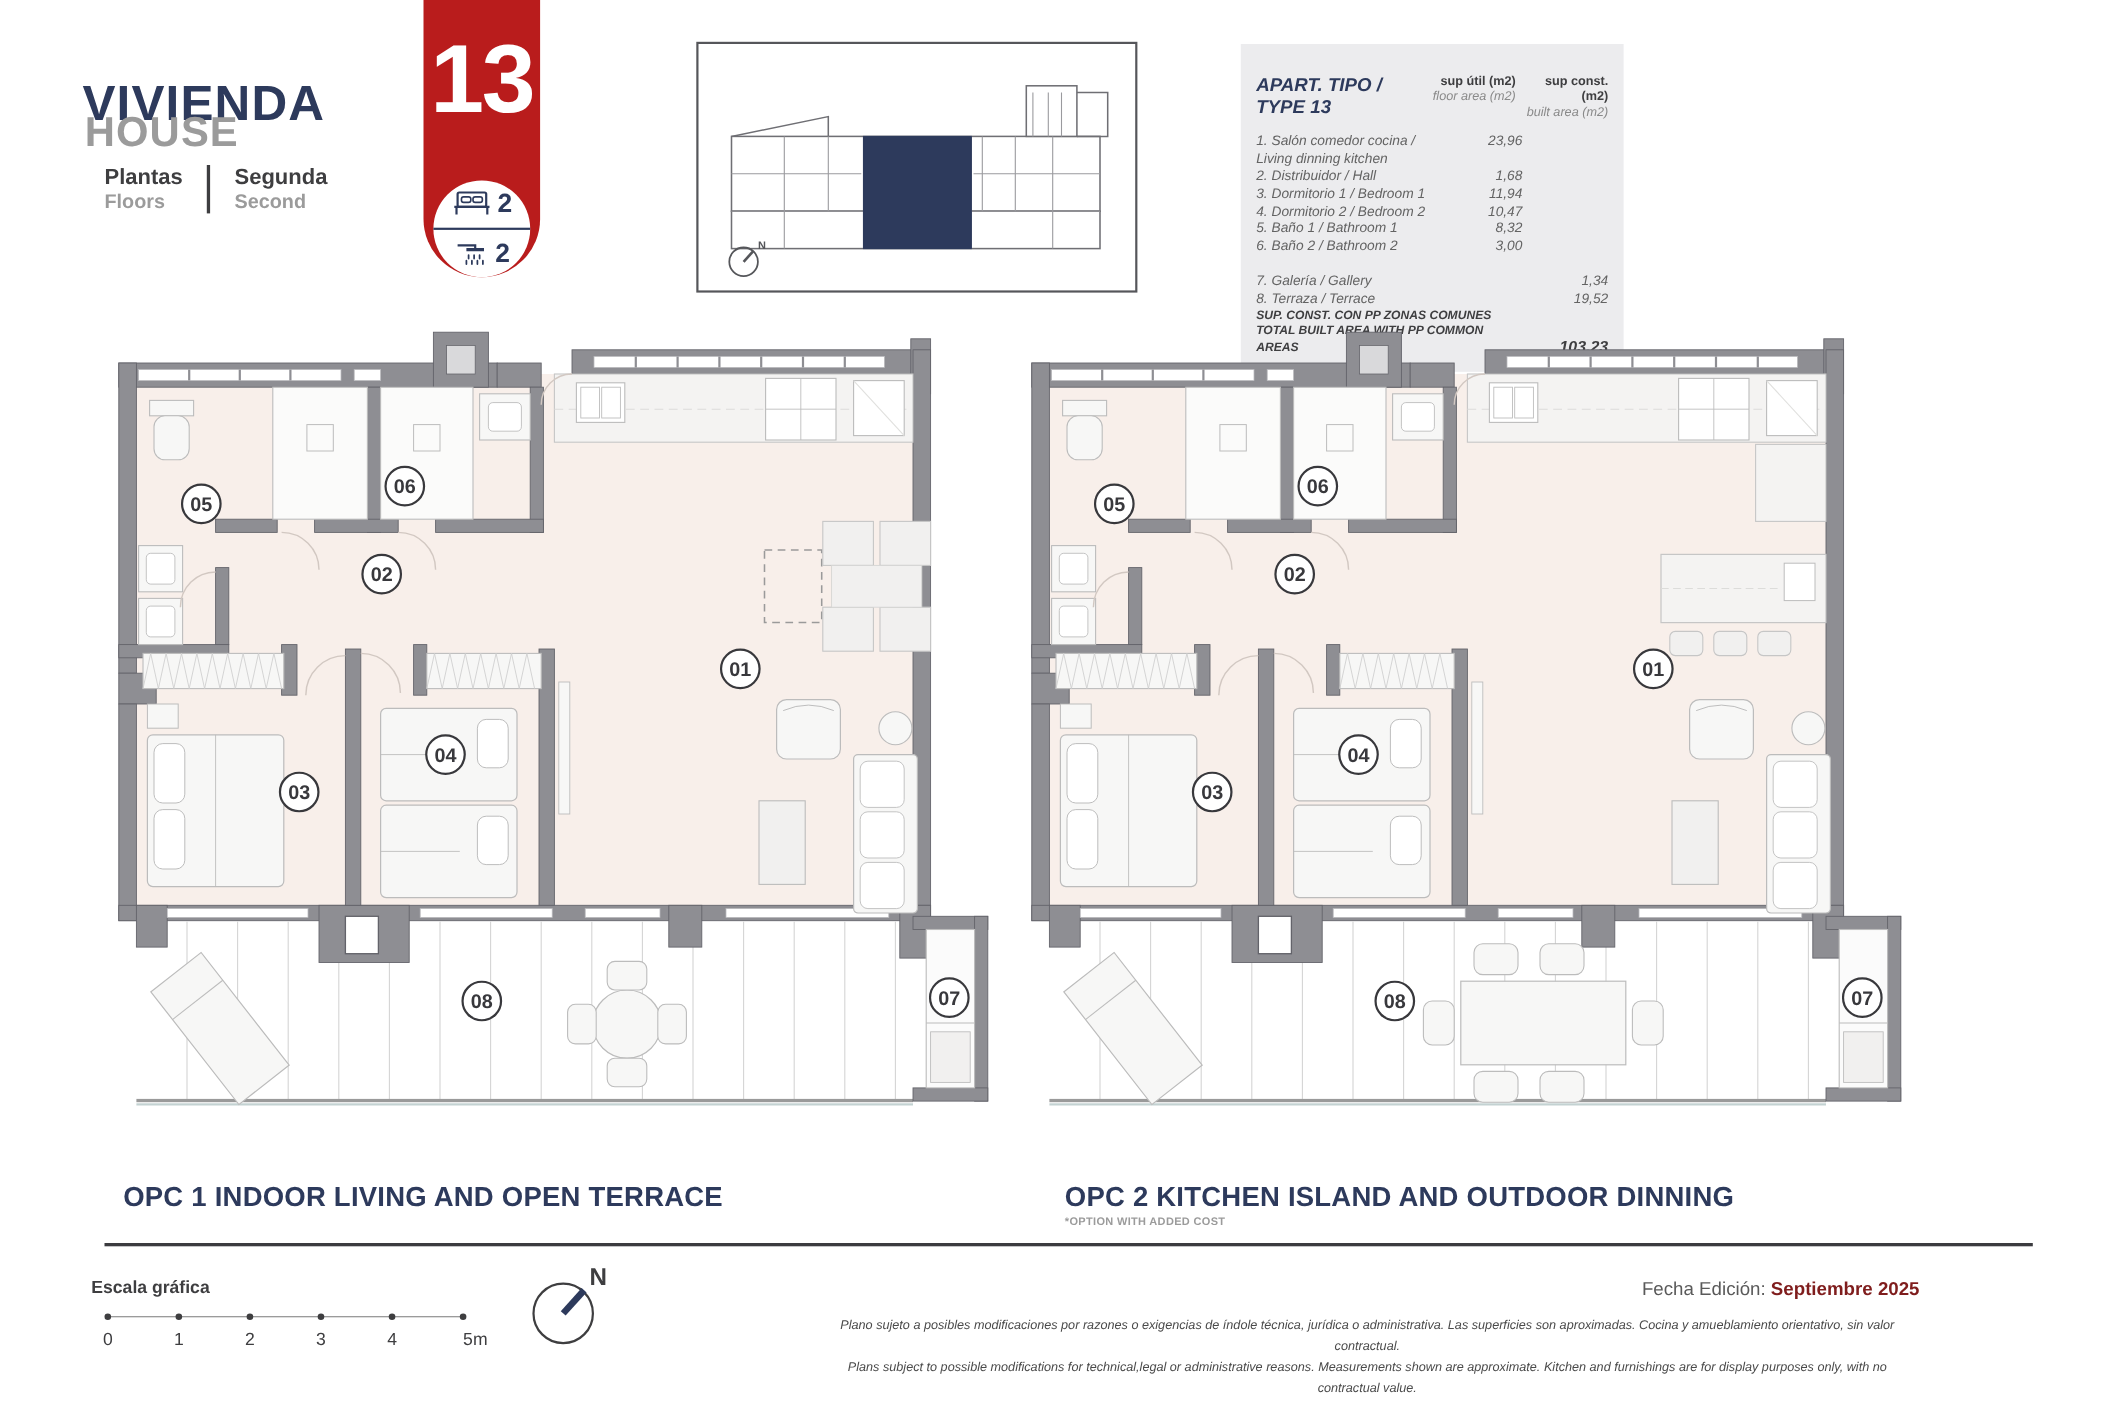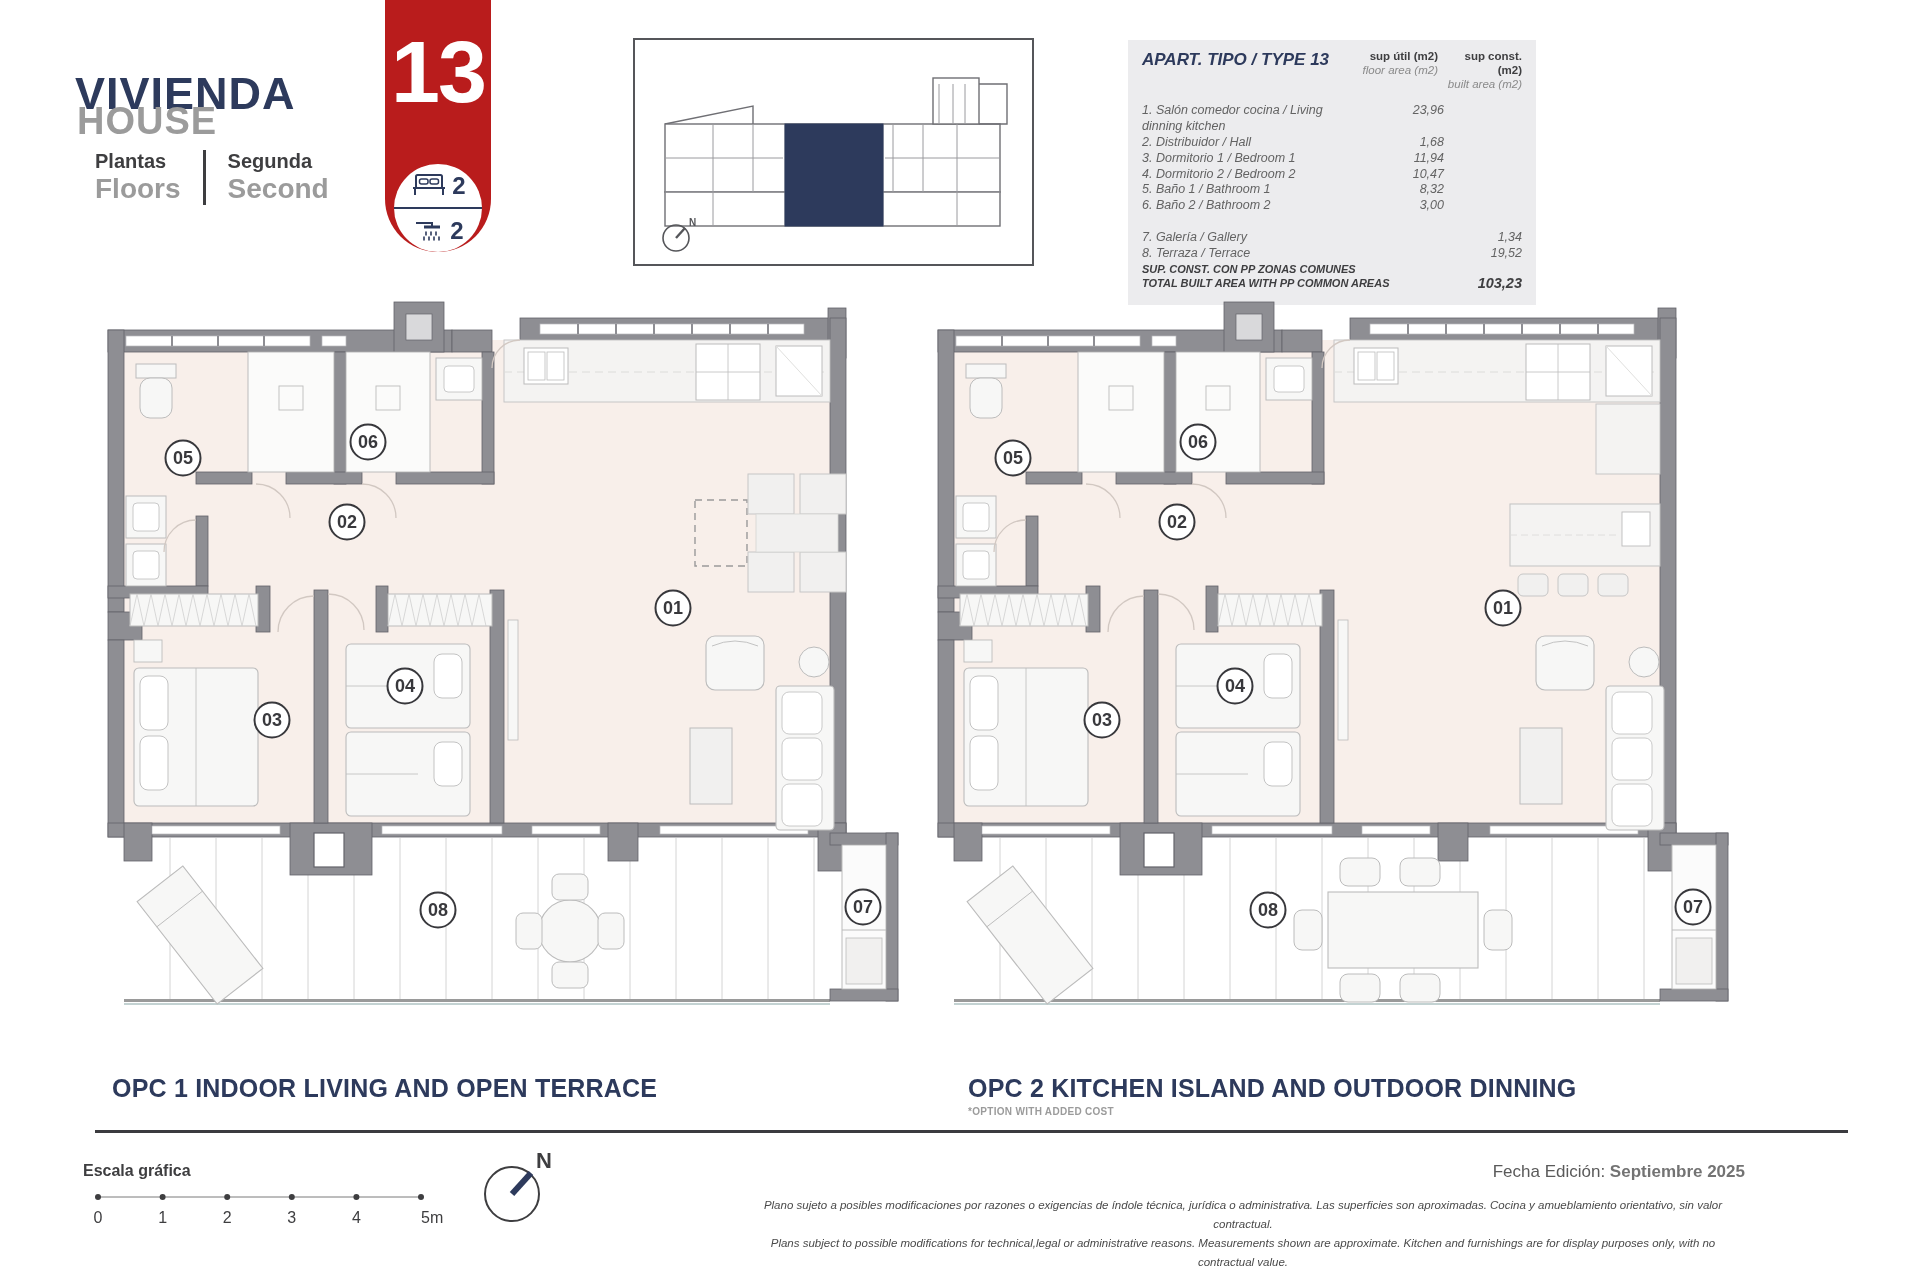--- a/index.html
+++ b/index.html
@@ -6,39 +6,39 @@
   body{width:1920px;height:1280px;position:relative;overflow:hidden;
        font-family:"Liberation Sans",sans-serif;color:#3e3e40;}
   .abs{position:absolute;}
 
   
   #title-es{left:75px;top:52px;font-size:45px;font-weight:bold;color:#2d3a5c;letter-spacing:1px;margin-top:16px;}
   #title-en{left:77px;top:100px;font-size:38px;font-weight:bold;color:#9b9b9b;letter-spacing:1px;}
   #floors-row{left:95px;top:150px;display:flex;align-items:stretch;}
   .fl-col{display:flex;flex-direction:column;line-height:1.15;}
   .fl-main{font-size:20px;font-weight:bold;color:#3e3e40;}
-  .fl-sub{font-size:28px;font-weight:bold;color:#9b9b9b;}
+  .fl-sub{font-size:18px;font-weight:bold;color:#9b9b9b;}
   .fl-div{width:3px;background:#3e3e40;margin:0 22px;}
 
   
   #badge{left:385px;top:0;width:106px;height:252px;background:#b91c1c;
          border-radius:0 0 53px 53px;text-align:center;}
   #badge-number{display:block;margin-top:28px;font-size:88px;line-height:1;
                 font-weight:bold;color:#fff;letter-spacing:-2px;}
   #badge-circle{position:absolute;left:9px;top:164px;width:88px;height:88px;background:#fff;
                 border-radius:50%;display:flex;flex-direction:column;}
   .bc-half{flex:1;display:flex;align-items:center;justify-content:center;gap:4px;}
   .bc-half:first-child{border-bottom:2px solid #2d3a5c;}
   .bc-num{font-size:24px;font-weight:bold;color:#2d3a5c;}
 
   
   #keyplan{left:633px;top:38px;width:397px;height:224px;border:2px solid #55565a;background:#fff;}
 
   
-  #area-table{left:1128px;top:40px;width:408px;background:#ececee;padding:10px 14px 14px 14px;
+  #area-table{left:1128px;top:40px;width:348px;background:#ececee;padding:28px 14px 14px 14px;
               box-sizing:border-box;font-style:italic;}
   #at-head{display:flex;}
   #at-title{flex:1;font-size:17px;font-weight:bold;color:#2d3a5c;}
   .at-colhead{width:78px;text-align:right;font-size:11.5px;line-height:1.2;}
   .at-colhead .b{font-weight:bold;color:#3e3e40;font-style:normal;}
   .at-colhead .i{color:#8a8a8a;}
   #at-rows{margin-top:12px;}
   .at-row{display:flex;font-size:12.5px;line-height:15.8px;color:#636363;}
   .at-row.gap{height:16px;}
   .at-lab{flex:1;}
@@ -56,21 +56,21 @@
   #opc1-label{left:112px;top:1074px;}
   #opc2-label{left:968px;top:1074px;}
   #opc2-sub{left:968px;top:1106px;font-size:10px;font-weight:bold;color:#9b9b9b;letter-spacing:.3px;}
 
   
   #footer-rule{left:95px;top:1130px;width:1753px;height:3px;background:#3b3b3f;}
   #scale-label{left:83px;top:1162px;font-size:16px;font-weight:bold;color:#3e3e40;}
   #scalebar{left:88px;top:1183px;}
   #compass{left:480px;top:1150px;}
   #edition{right:175px;top:1162px;font-size:17px;color:#5a5a5a;}
-  #edition b{color:#737373;}
+  #edition b{color:#7f1d1d;}
   #disclaimer{left:762px;top:1196px;width:962px;text-align:center;font-size:11.5px;
               font-style:italic;color:#4a4a4a;line-height:1.65;}
 </style>
 </head>
 <body>
 
 <div class="abs" id="title-es">VIVIENDA</div>
 <div class="abs" id="title-en">HOUSE</div>
 
 <div class="abs" id="floors-row">

